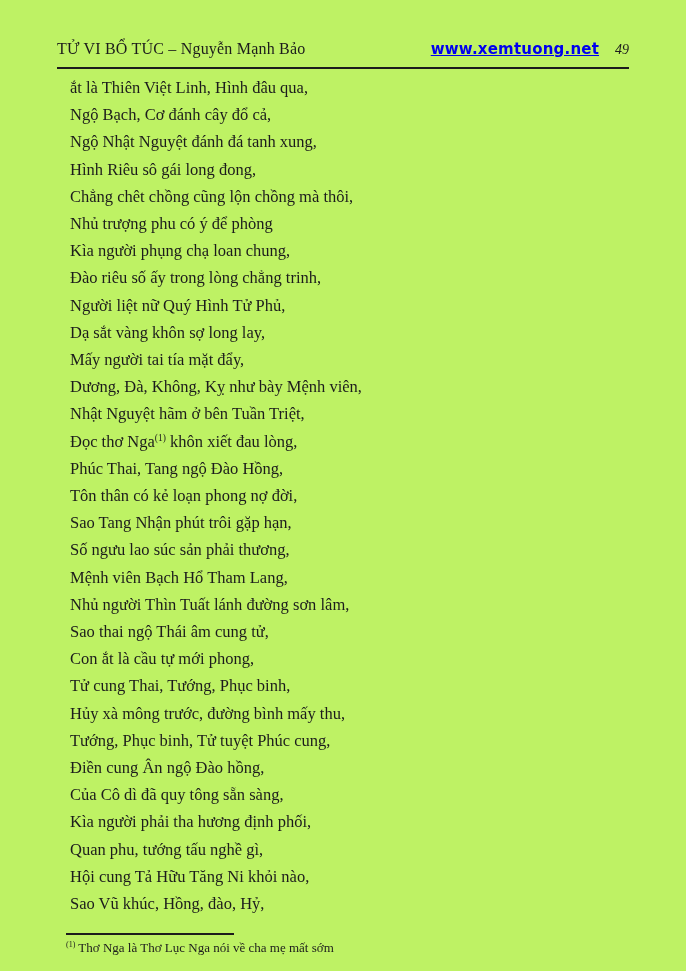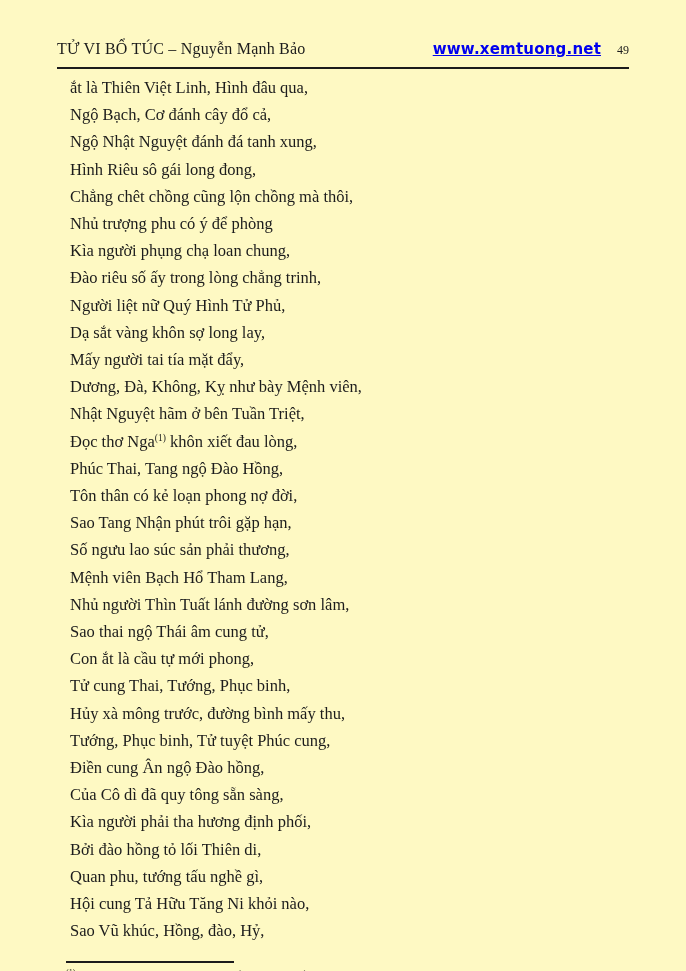--- a/index.html
+++ b/index.html
@@ -12,21 +12,21 @@
     height: 971px;
     overflow: hidden;
     color: #1c1c1c;
     font-family: "Liberation Serif", serif;
   }
   .page {
     box-sizing: border-box;
     width: 686px;
     height: 971px;
     padding: 40px 57px 0 57px;
-    background: #fef9c3;
+    background: #bef264;
   }
   .page-header {
     display: flex;
     justify-content: space-between;
     align-items: baseline;
   }
   .header-title {
     font-size: 16px;
     letter-spacing: 0.2px;
     white-space: nowrap;
@@ -40,22 +40,23 @@
     font-family: "DejaVu Sans", sans-serif;
     font-weight: bold;
     font-size: 15px;
     color: #0000ee;
     text-decoration: underline;
     letter-spacing: 0.2px;
     white-space: nowrap;
     cursor: pointer;
   }
   .page-number {
-    font-size: 12px;
+    font-size: 14px;
     color: #1c1c1c;
+    font-style: italic;
   }
   .header-rule {
     border: none;
     border-top: 2px solid #1c1c1c;
     margin: 9px 0 0 0;
   }
   .poem {
     margin: 7px 0 0 9px;
   }
   .poem p {
@@ -125,21 +126,20 @@
       <p>Mệnh viên Bạch Hổ Tham Lang,</p>
       <p>Nhủ người Thìn Tuất lánh đường sơn lâm,</p>
       <p>Sao thai ngộ Thái âm cung tử,</p>
       <p>Con ắt là cầu tự mới phong,</p>
       <p>Tử cung Thai, Tướng, Phục binh,</p>
       <p>Hủy xà mông trước, đường bình mấy thu,</p>
       <p>Tướng, Phục binh, Tử tuyệt Phúc cung,</p>
       <p>Điền cung Ân ngộ Đào hồng,</p>
       <p>Của Cô dì đã quy tông sẵn sàng,</p>
       <p>Kìa người phải tha hương định phối,</p>
-      <p>Bởi đào hồng tỏ lối Thiên di,</p>
       <p>Quan phu, tướng tấu nghề gì,</p>
       <p>Hội cung Tả Hữu Tăng Ni khỏi nào,</p>
       <p>Sao Vũ khúc, Hồng, đào, Hỷ,</p>
     </div>
 
   <div class="footnote">
     <hr class="footnote-rule">
     <p class="footnote-text"><span class="sup">(1)</span><span> Thơ Nga là Thơ Lục Nga nói về cha mẹ mất sớm</span></p>
   </div>
 

